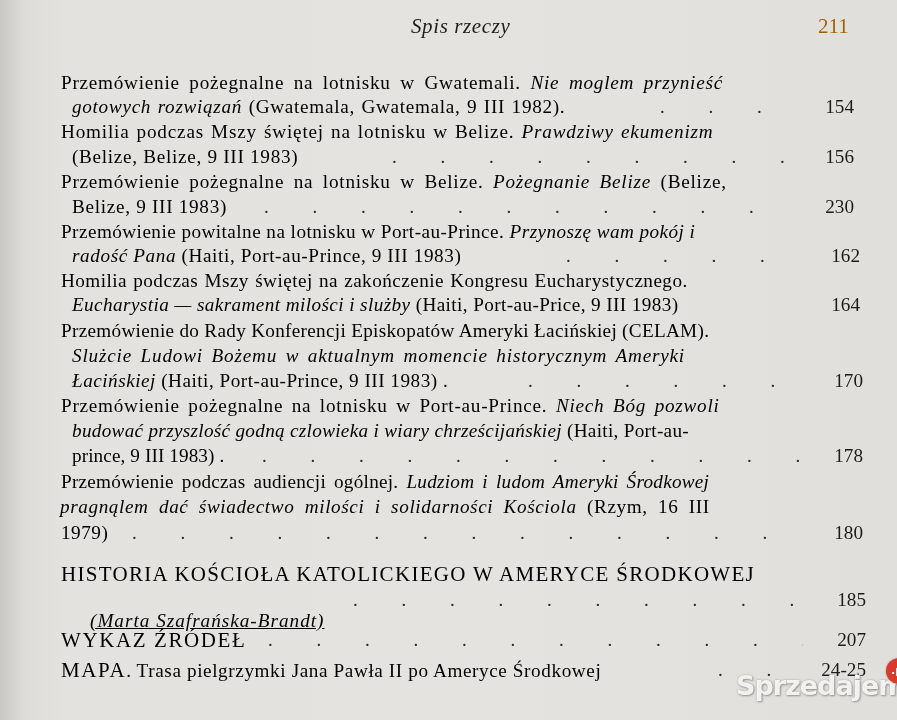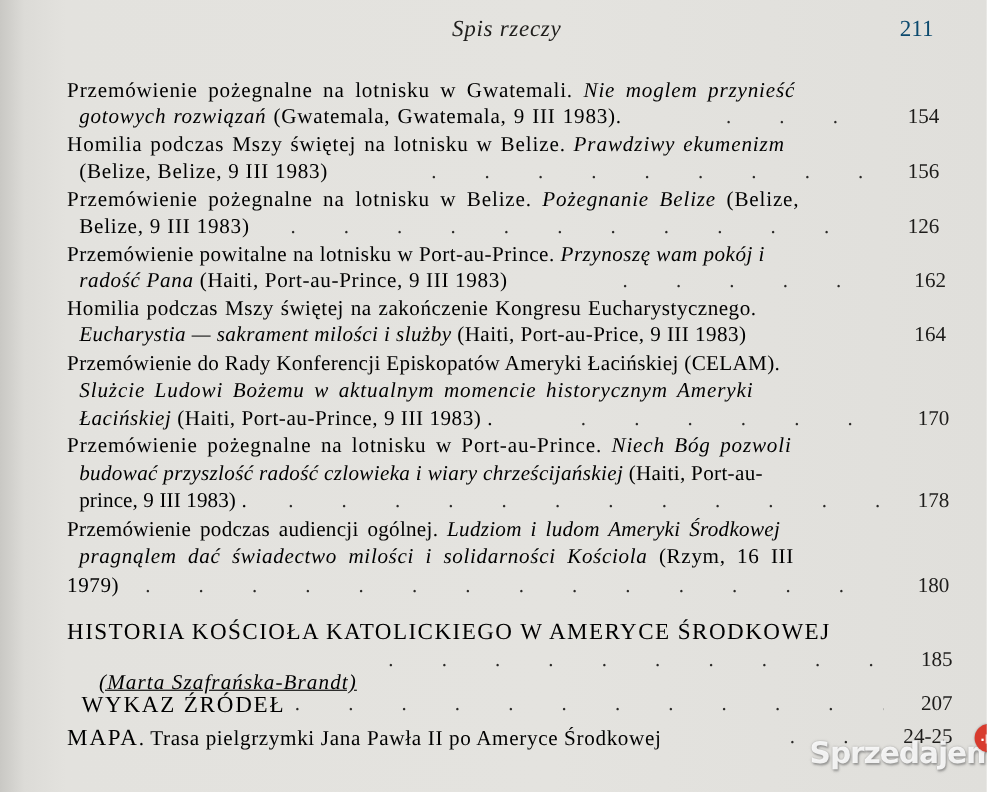--- a/index.html
+++ b/index.html
@@ -34,21 +34,21 @@
       font-style: italic;
       font-size: 21px;
       letter-spacing: 0.6px;
       color: #1f1e1c;
     }
     .page-number {
       position: absolute;
       left: 790px;
       top: 0;
       font-size: 21px;
-      color: #0c4a6e;
+      color: #a16207;
     }
     .toc {
       position: absolute;
       left: 0;
       top: 0;
       width: 897px;
     }
     .line {
       position: absolute;
       font-size: 19.2px;
@@ -120,37 +120,37 @@
 
   <div class="running-head">
     <span class="running-title">Spis rzeczy</span>
     <span class="page-number">211</span>
   </div>
 
   <div class="toc">
 
     <div>
       <div class="line" style="left:33px; top:70px; letter-spacing:0.75px; word-spacing:4px;"><span>Przemówienie pożegnalne na lotnisku w Gwatemali. </span><i>Nie moglem przynieść</i></div>
-      <div class="line" style="left:44px; top:94px; letter-spacing:0.7px; word-spacing:1px;"><i>gotowych rozwiązań</i><span> (Gwatemala, Gwatemala, 9 III 1983).</span></div>
+      <div class="line" style="left:44px; top:94px; letter-spacing:0.7px; word-spacing:1px;"><i>gotowych rozwiązań</i><span> (Gwatemala, Gwatemala, 9 III 1982).</span></div>
       <div class="dots" style="left:632px; top:94px; width:140px;">. . . .</div>
       <div class="pg" style="left:766px; top:94px;text-align:right;">154</div>
     </div>
 
     <div>
       <div class="line" style="left:33px; top:119px; letter-spacing:0.8px; word-spacing:1.5px;"><span>Homilia podczas Mszy świętej na lotnisku w Belize. </span><i>Prawdziwy ekumenizm</i></div>
       <div class="line" style="left:44px; top:144px; letter-spacing:0.7px;"><span>(Belize, Belize, 9 III 1983)</span></div>
       <div class="dots" style="left:364px; top:144px; width:400px;">. . . . . . . . . . . . .</div>
       <div class="pg" style="left:766px; top:144px;">156</div>
     </div>
 
     <div>
       <div class="line" style="left:33px; top:169px; letter-spacing:0.75px; word-spacing:4px;"><span>Przemówienie pożegnalne na lotnisku w Belize. </span><i>Pożegnanie Belize</i><span> (Belize,</span></div>
       <div class="line" style="left:44px; top:194px; letter-spacing:0.7px;"><span>Belize, 9 III 1983)</span></div>
       <div class="dots" style="left:236px; top:194px; width:530px;">. . . . . . . . . . . . . . .</div>
-      <div class="pg" style="left:766px; top:194px;">126</div>
+      <div class="pg" style="left:766px; top:194px;">230</div>
     </div>
 
     <div>
       <div class="line" style="left:33px; top:219px; letter-spacing:0.45px;"><span>Przemówienie powitalne na lotnisku w Port-au-Prince. </span><i>Przynoszę wam pokój i</i></div>
       <div class="line" style="left:44px; top:243px; letter-spacing:0.6px;"><i>radość Pana</i><span> (Haiti, Port-au-Prince, 9 III 1983)</span></div>
       <div class="dots" style="left:538px; top:243px; width:230px;">. . . . . . .</div>
       <div class="pg" style="left:772px; top:243px;">162</div>
     </div>
 
     <div>
@@ -162,43 +162,43 @@
     <div>
       <div class="line" style="left:33px; top:318px; letter-spacing:0.3px;"><span>Przemówienie do Rady Konferencji Episkopatów Ameryki Łacińskiej (CELAM).</span></div>
       <div class="line" style="left:44px; top:343px; letter-spacing:0.8px; word-spacing:3px;"><i>Slużcie Ludowi Bożemu w aktualnym momencie historycznym Ameryki</i></div>
       <div class="line" style="left:44px; top:368px; letter-spacing:0.5px;"><i>Łacińskiej</i><span> (Haiti, Port-au-Prince, 9 III 1983) .</span></div>
       <div class="dots" style="left:500px; top:368px; width:280px;">. . . . . . . . .</div>
       <div class="pg" style="left:775px; top:368px;">170</div>
     </div>
 
     <div>
       <div class="line" style="left:33px; top:393px; letter-spacing:0.75px; word-spacing:3px;"><span>Przemówienie pożegnalne na lotnisku w Port-au-Prince. </span><i>Niech Bóg pozwoli</i></div>
-      <div class="line" style="left:44px; top:418px; letter-spacing:0.3px;"><i>budować przyszlość radość czlowieka i wiary chrześcijańskiej</i><span> (Haiti, Port-au-</span></div>
+      <div class="line" style="left:44px; top:418px; letter-spacing:0.3px;"><i>budować przyszlość godną czlowieka i wiary chrześcijańskiej</i><span> (Haiti, Port-au-</span></div>
       <div class="line" style="left:44px; top:443px; letter-spacing:0.1px;"><span>prince, 9 III 1983) .</span></div>
       <div class="dots" style="left:234px; top:443px; width:545px;">. . . . . . . . . . . . . . .</div>
       <div class="pg" style="left:775px; top:443px;">178</div>
     </div>
 
     <div>
       <div class="line" style="left:33px; top:469px; letter-spacing:0.25px; word-spacing:3px;"><span>Przemówienie podczas audiencji ogólnej. </span><i>Ludziom i ludom Ameryki Środkowej</i></div>
-      <div class="line" style="left:44px; top:494px; letter-spacing:0.6px; word-spacing:5px;text-align:center;"><i>pragnąlem dać świadectwo milości i solidarności Kościola</i><span> (Rzym, 16 III</span></div>
+      <div class="line" style="left:32px; top:494px; letter-spacing:0.6px; word-spacing:5px;text-align:center;"><i>pragnąlem dać świadectwo milości i solidarności Kościola</i><span> (Rzym, 16 III</span></div>
       <div class="line" style="left:33px; top:520px; letter-spacing:0.5px;"><span>1979)</span></div>
       <div class="dots" style="left:104px; top:520px; width:665px;">. . . . . . . . . . . . . . . . . .</div>
       <div class="pg" style="left:775px; top:520px;">180</div>
     </div>
 
     <div>
       <div class="line big" style="left:33px; top:561px; letter-spacing:1.3px;">HISTORIA KOŚCIOŁA KATOLICKIEGO W AMERYCE ŚRODKOWEJ</div>
       <div class="line" style="left:62px; top:608px; letter-spacing:1px;text-decoration:underline;"><i>(Marta Szafrańska-Brandt)</i></div>
       <div class="dots" style="left:325px; top:587px; width:450px;">. . . . . . . . . . . . .</div>
       <div class="pg" style="left:778px; top:587px;">185</div>
     </div>
 
     <div>
-      <div class="line big" style="left:46px; top:627px; letter-spacing:1.6px;">WYKAZ ŹRÓDEŁ</div>
+      <div class="line big" style="left:33px; top:627px; letter-spacing:1.6px;">WYKAZ ŹRÓDEŁ</div>
       <div class="dots" style="left:240px; top:627px; width:535px;">. . . . . . . . . . . . . . . . . .</div>
       <div class="pg" style="left:778px; top:627px;">207</div>
     </div>
 
     <div>
       <div class="line big" style="left:33px; top:657px; letter-spacing:0.6px;"><span style="letter-spacing:1.6px;">MAPA</span><span style="font-size:19.2px;">. Trasa pielgrzymki Jana Pawła II po Ameryce Środkowej</span></div>
       <div class="dots" style="left:690px; top:657px; width:60px;">. .</div>
       <div class="pg" style="left:778px; top:657px;">24-25</div>
     </div>
 

